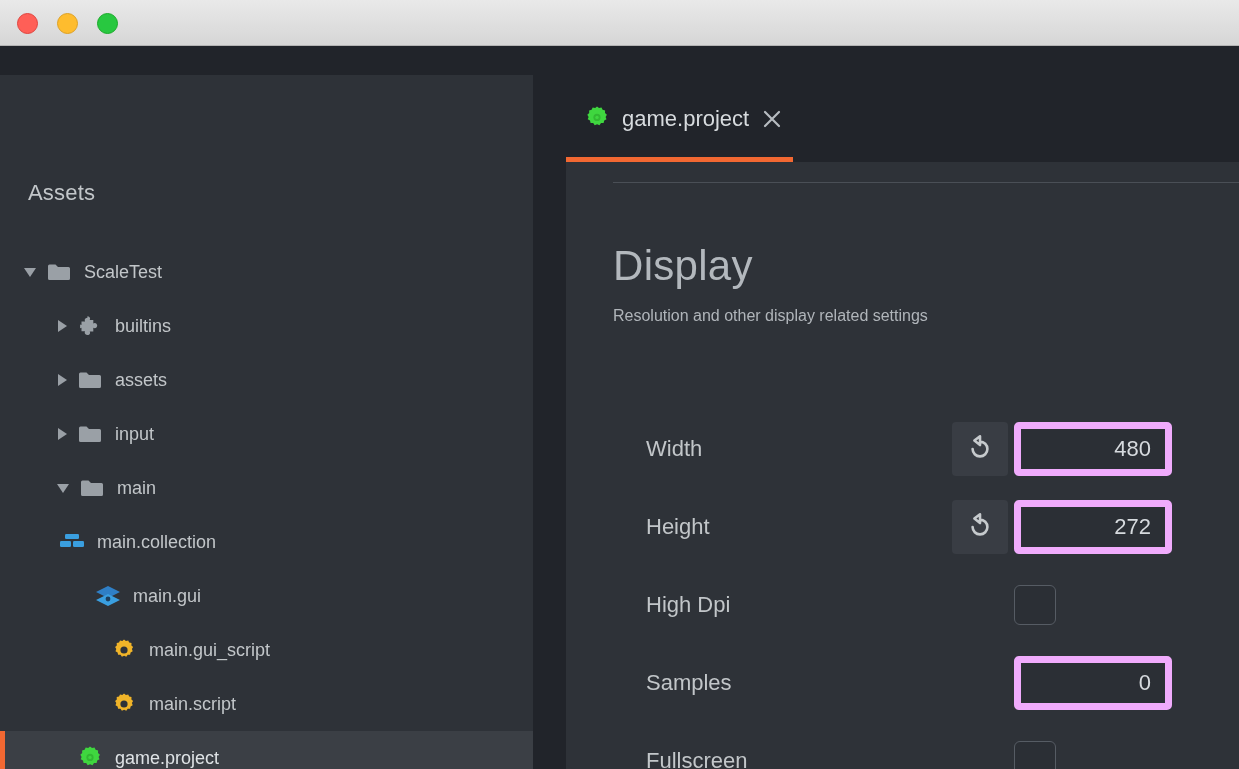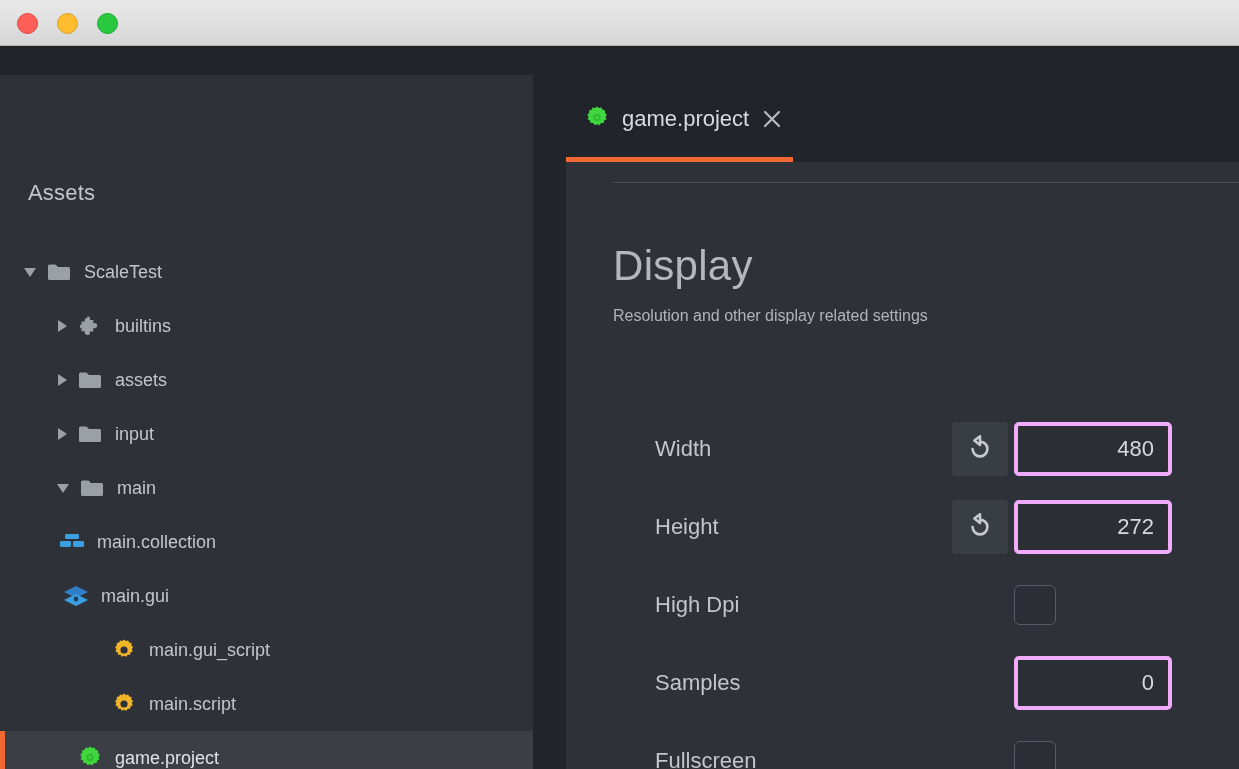--- a/index.html
+++ b/index.html
@@ -70,30 +70,30 @@
   #section-title {
     position:absolute; left:47px; top:80px; font-size:42px; font-weight:300; color:#b3b8bd; letter-spacing:.3px;
   }
   #section-sub {
     position:absolute; left:47px; top:145px; font-size:16px; color:#b0b5ba;
   }
 
   #fields { position:absolute; left:0; top:0; width:673px; }
   .field { position:absolute; left:0; width:673px; height:54px; }
   .field .flabel {
-    position:absolute; left:89px; top:50%; transform:translateY(-50%);
+    position:absolute; left:80px; top:50%; transform:translateY(-50%);
     font-size:22px; color:#c2c6c9; white-space:nowrap;
   }
   .reset-btn {
     position:absolute; left:386px; top:0; width:56px; height:54px;
     background:#393d44; border-radius:4px; display:flex; align-items:center; justify-content:center;
   }
   .num-input {
     position:absolute; left:448px; top:0; width:158px; height:54px;
-    background:#2b2f35; border:4px solid #f0abfc; border-radius:5px;
+    background:#2b2f35; border:7px solid #f0abfc; border-radius:5px;
     display:flex; align-items:center; justify-content:flex-end;
     padding-right:14px; font-size:22px; color:#d6dade;
   }
   .checkbox {
     position:absolute; left:448px; top:7px; width:42px; height:40px;
     background:#2b2f35; border:1px solid #565c64; border-radius:6px;
   }
 </style>
 </head>
 <body>
@@ -159,21 +159,21 @@
         <span class="arrow none"></span>
         <span class="ico">
           <svg width="26" height="20" viewBox="0 0 26 20">
             <rect x="6" y="2" width="14" height="5" rx="1.2" fill="#3a9fe0"></rect>
             <rect x="1" y="9" width="11" height="6" rx="1.2" fill="#3a9fe0"></rect>
             <rect x="14" y="9" width="11" height="6" rx="1.2" fill="#3a9fe0"></rect>
           </svg>
         </span>
         <span class="label">main.collection</span>
       </div>
-      <div class="row" style="padding-left: 44px;">
+      <div class="row" style="padding-left: 76px;">
         <span class="arrow none"></span>
         <span class="ico">
           <svg width="26" height="22" viewBox="0 0 26 22">
             <path d="M13 1l12 6-12 6L1 7z" fill="#2f7fc6"></path>
             <path d="M13 9l12 6-12 6L1 15z" fill="#3a9fe0"></path>
             <circle cx="13" cy="14" r="2.4" fill="#1d3f5e"></circle>
           </svg>
         </span>
         <span class="label">main.gui</span>
       </div>

